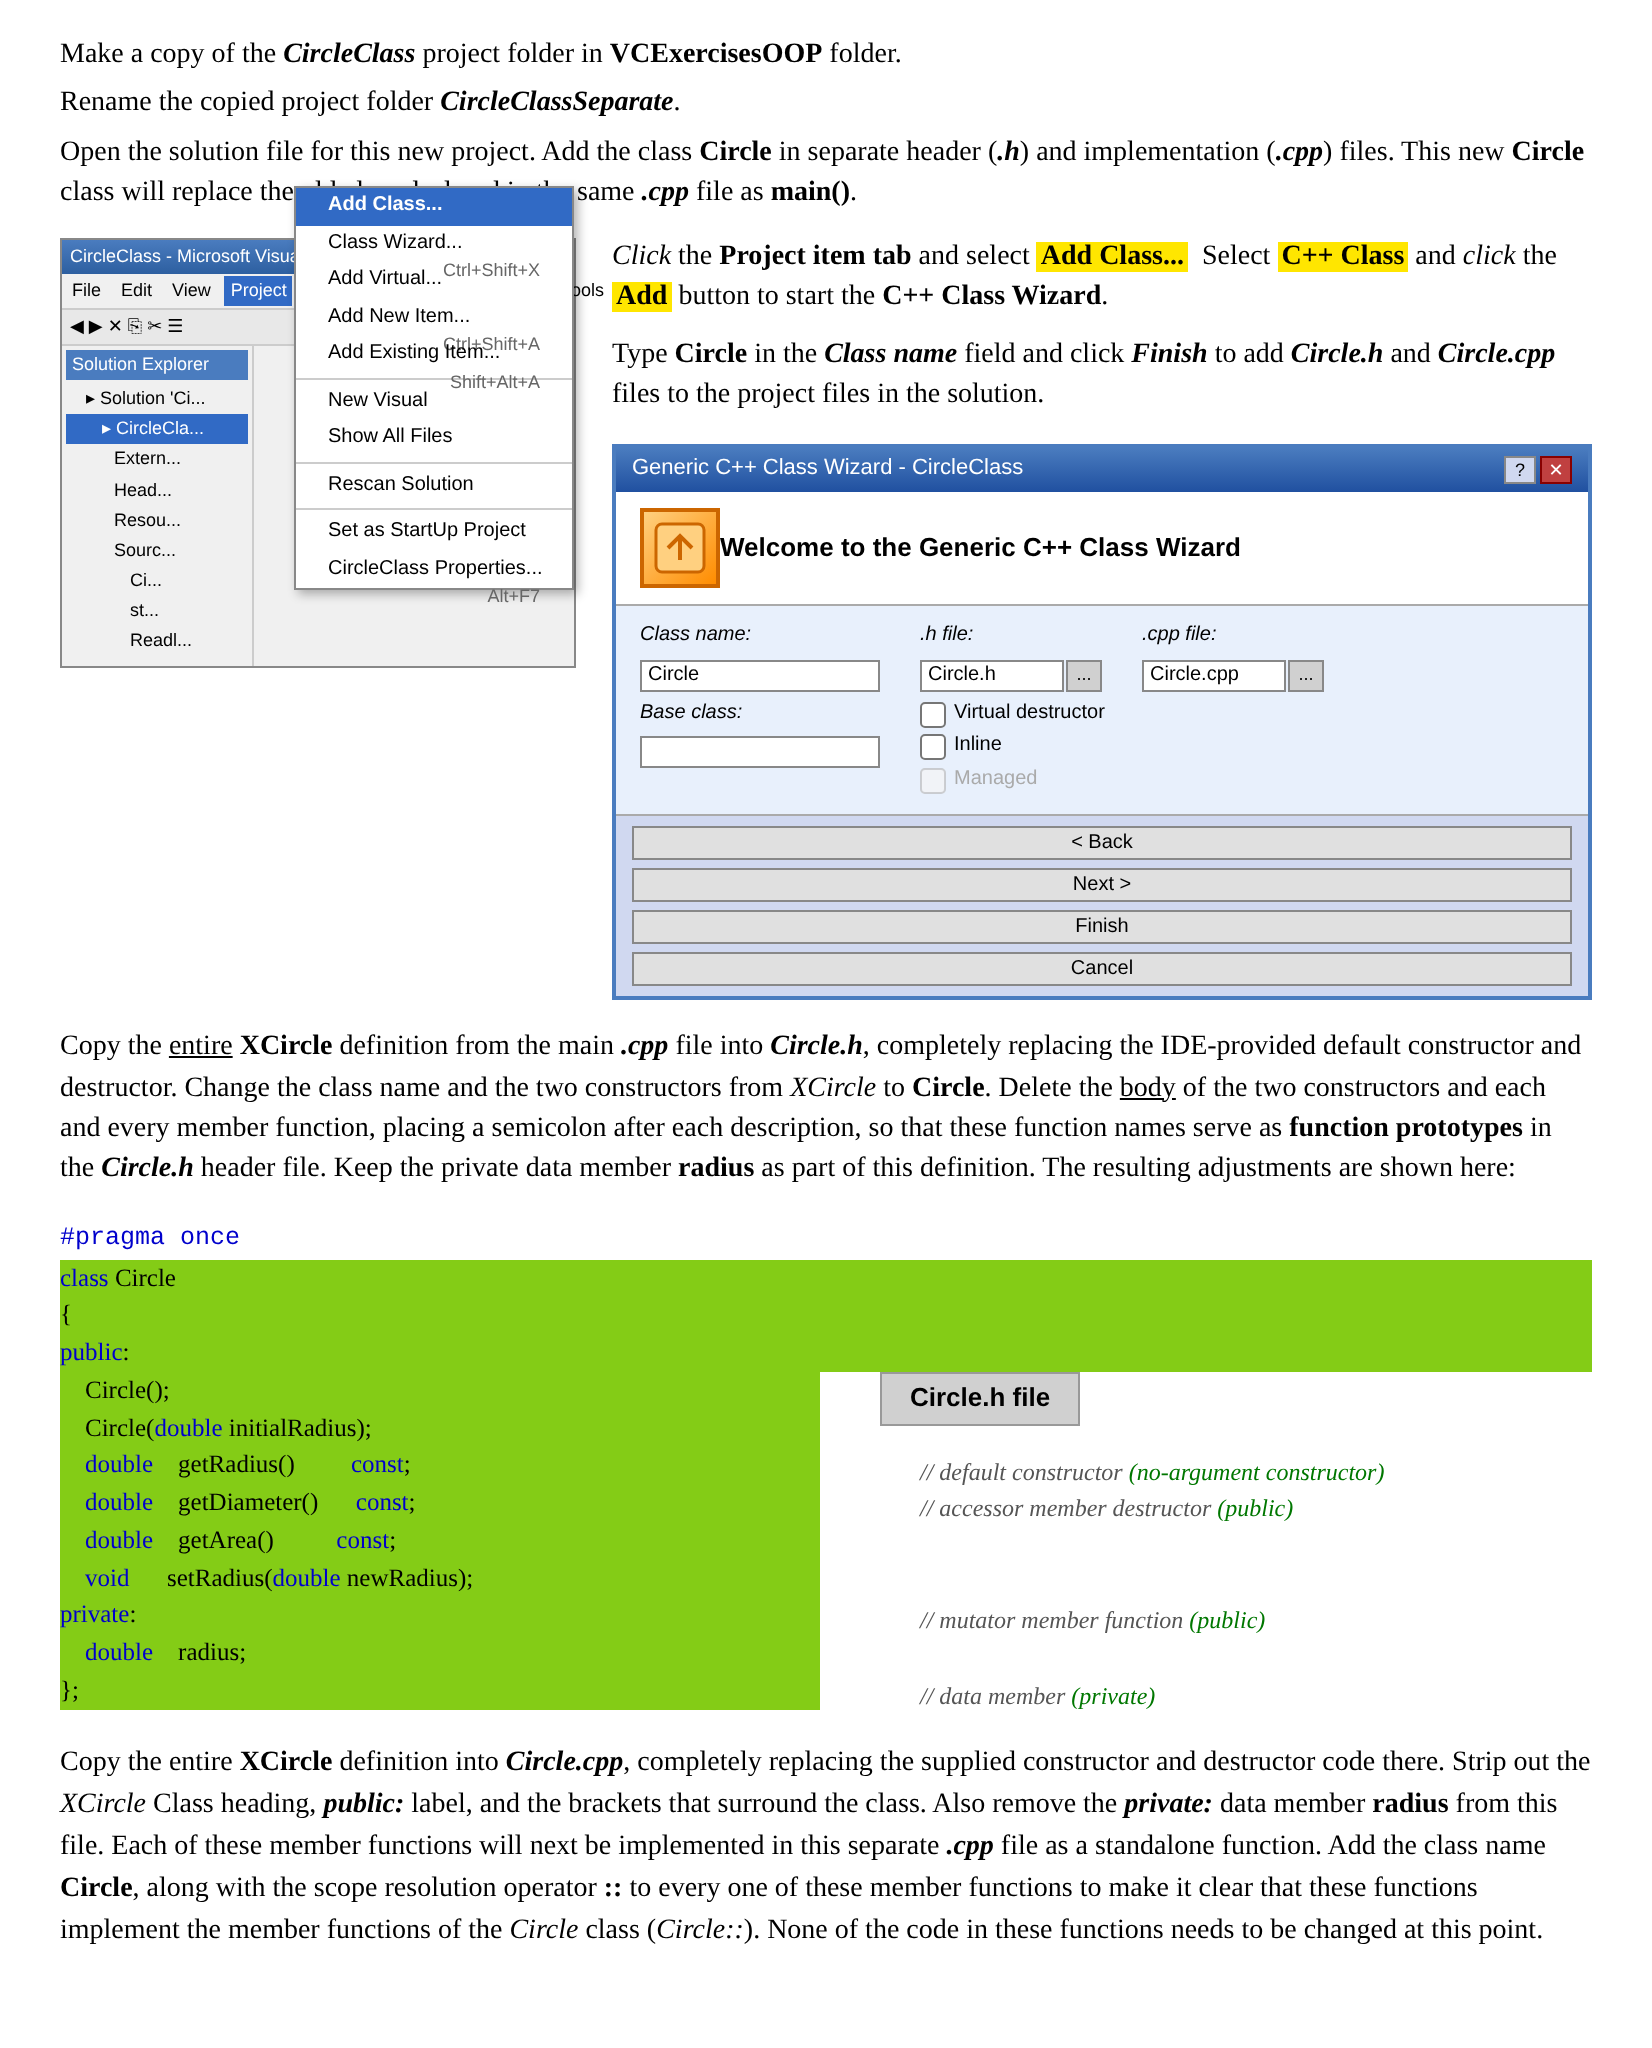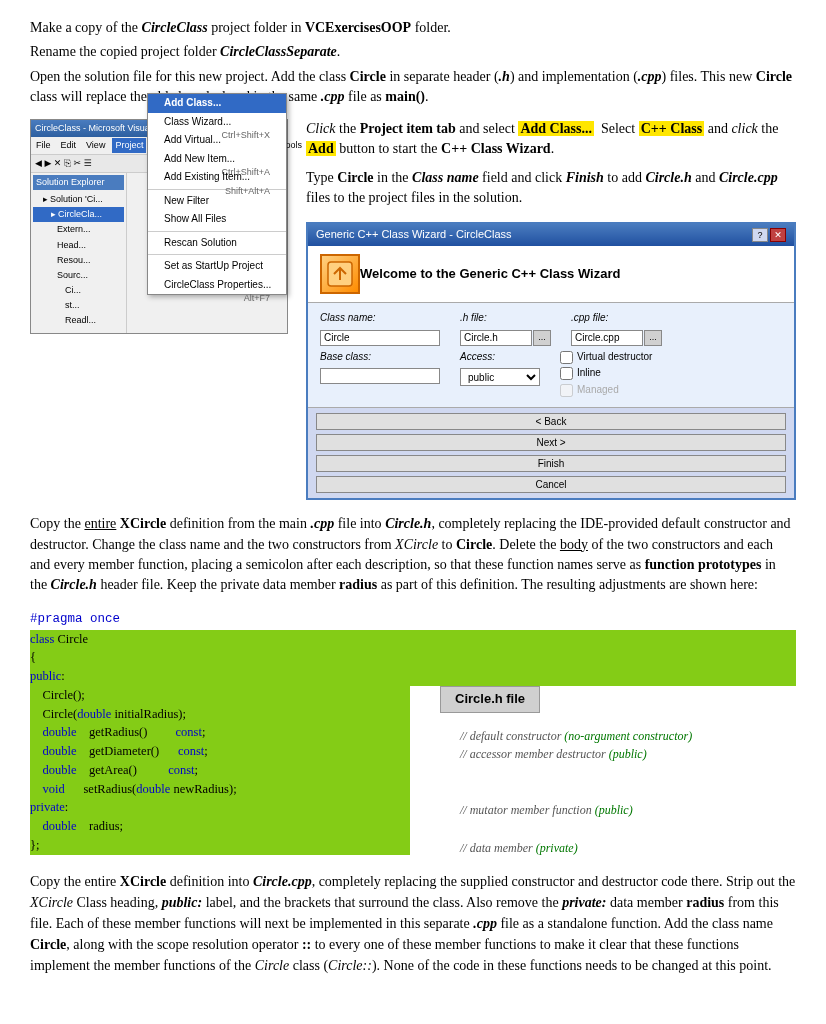--- a/index.html
+++ b/index.html
@@ -338,21 +338,21 @@
         </div>
 
         <div style="flex:1; position:relative;">
           <div class="context-menu">
             <div class="context-menu-item highlighted" style="font-weight:bold; font-size:10px;">Add Class...</div>
             <div class="context-menu-item">Class Wizard...<span class="shortcut">Ctrl+Shift+X</span></div>
             <div class="context-menu-item">Add Virtual...</div>
             <div class="context-menu-item">Add New Item...<span class="shortcut">Ctrl+Shift+A</span></div>
             <div class="context-menu-item">Add Existing Item...<span class="shortcut">Shift+Alt+A</span></div>
             <div class="context-menu-separator"></div>
-            <div class="context-menu-item">New Filter</div>
+            <div class="context-menu-item">New Visual</div>
             <div class="context-menu-item">Show All Files</div>
             <div class="context-menu-separator"></div>
             <div class="context-menu-item">Rescan Solution</div>
             <div class="context-menu-separator"></div>
             <div class="context-menu-item">Set as StartUp Project</div>
             <div class="context-menu-item">CircleClass Properties...<span class="shortcut">Alt+F7</span></div>
           </div>
         </div>
       </div>
     </div>
@@ -405,28 +405,20 @@
                 <input class="form-input" style="width: 72px;" value="Circle.cpp">
                 <div class="form-browse-btn">...</div>
               </div>
             </div>
           </div>
 
           <div class="form-row-3col">
             <div class="form-col">
               <div class="form-col-label">Base class:</div>
               <input class="form-input form-input-wide" value="" style="">
-            </div>
-            <div class="form-col">
-              <div class="form-col-label">Access:</div>
-              <select class="form-input" style="width:80px; height:18px;">
-                <option>public</option>
-                <option>protected</option>
-                <option>private</option>
-              </select>
             </div>
             <div class="form-col" style="justify-content:flex-end; padding-bottom:2px;">
               <div class="checkbox-row">
                 <input type="checkbox" style="">
                 <span>Virtual destructor</span>
               </div>
               <div class="checkbox-row">
                 <input type="checkbox" style="">
                 <span>Inline</span>
               </div>

